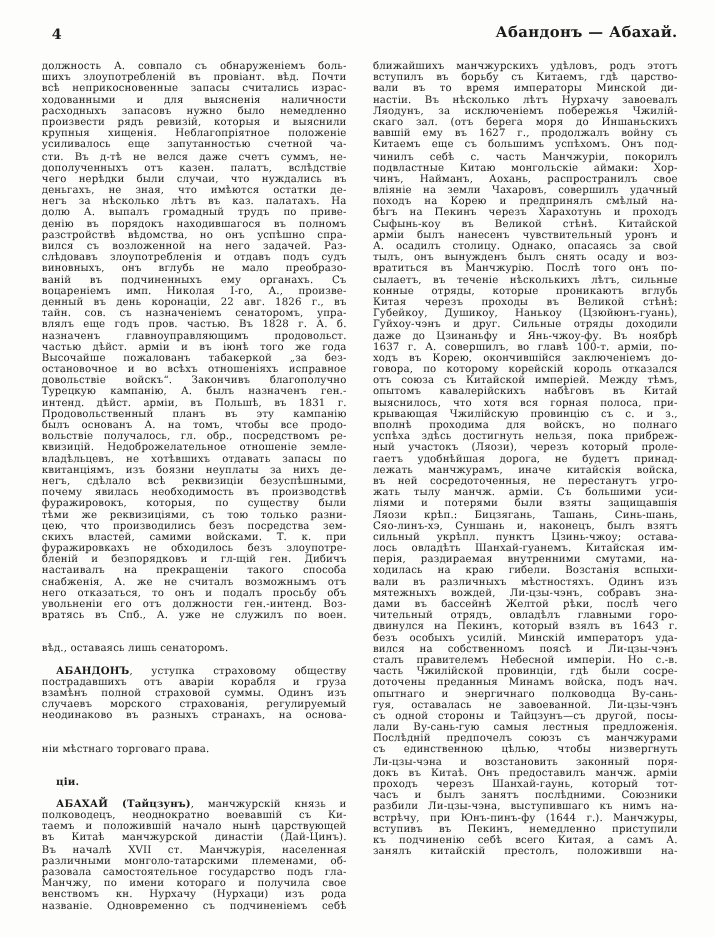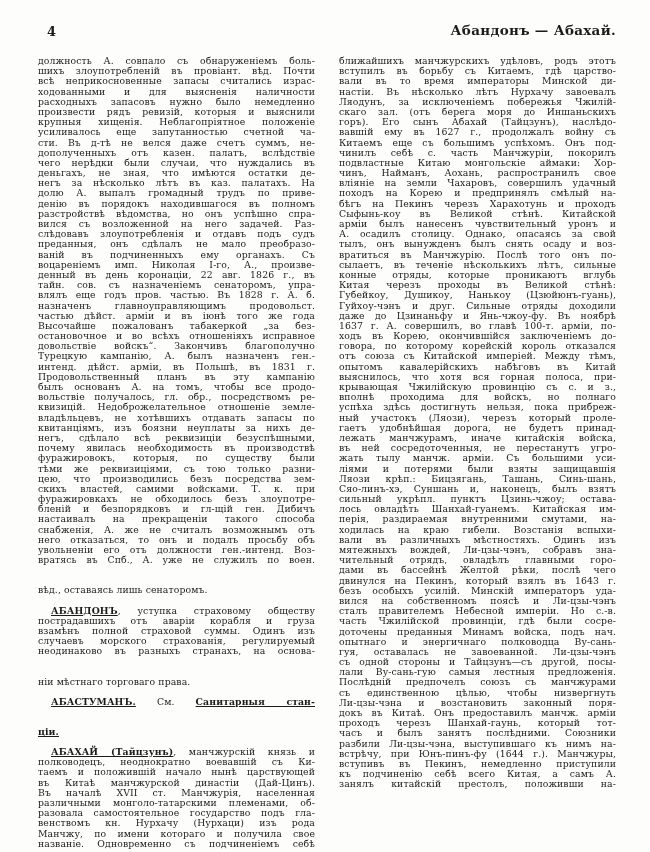--- a/index.html
+++ b/index.html
@@ -33,21 +33,21 @@
     font-size:9.3px;
     line-height:10.2px;
     height:10.2px;
     text-align:justify;
     text-align-last:justify;
     white-space:nowrap;
     letter-spacing:0.1px;
   }
   .tline.lastline { text-align-last:left;margin-top:20px; }
   .para.indent .tline:first-child { text-indent:13px; }
-  .bold { font-weight:bold;text-decoration:underline; }
+  .bold { font-weight:bold; }
 </style>
 </head>
 <body>
 
 <div class="sheet" style="background: rgb(253, 253, 252); color: rgb(27, 27, 27);">
   <div class="pagehead">
     <span class="pagenum">4</span>
     <span class="ptitle">Абандонъ — Абахай.</span>
   </div>
   <div class="cols">
@@ -64,21 +64,21 @@
           <div class="tline"><span>сти. Въ д-тѣ не велся даже счетъ суммъ, не-</span></div>
           <div class="tline"><span>дополученныхъ отъ казен. палатъ, вслѣдствіе</span></div>
           <div class="tline"><span>чего нерѣдки были случаи, что нуждались въ</span></div>
           <div class="tline"><span>деньгахъ, не зная, что имѣются остатки де-</span></div>
           <div class="tline"><span>негъ за нѣсколько лѣтъ въ каз. палатахъ. На</span></div>
           <div class="tline"><span>долю А. выпалъ громадный трудъ по приве-</span></div>
           <div class="tline"><span>денію въ порядокъ находившагося въ полномъ</span></div>
           <div class="tline"><span>разстройствѣ вѣдомства, но онъ успѣшно спра-</span></div>
           <div class="tline"><span>вился съ возложенной на него задачей. Раз-</span></div>
           <div class="tline"><span>слѣдовавъ злоупотребленія и отдавъ подъ судъ</span></div>
-          <div class="tline"><span>преданныя, онъ сдѣлалъ не мало преобразо-</span></div>
+          <div class="tline"><span>виновныхъ, онъ вглубь не мало преобразо-</span></div>
           <div class="tline"><span>ваній въ подчиненныхъ ему органахъ. Съ</span></div>
           <div class="tline"><span>воцареніемъ имп. Николая I-го, А., произве-</span></div>
           <div class="tline"><span>денный въ день коронаціи, 22 авг. 1826 г., въ</span></div>
           <div class="tline"><span>тайн. сов. съ назначеніемъ сенаторомъ, упра-</span></div>
           <div class="tline"><span>влялъ еще годъ пров. частью. Въ 1828 г. А. б.</span></div>
           <div class="tline"><span>назначенъ главноуправляющимъ продовольст.</span></div>
           <div class="tline"><span>частью дѣйст. арміи и въ іюнѣ того же года</span></div>
           <div class="tline"><span>Высочайше пожалованъ табакеркой „за без-</span></div>
           <div class="tline"><span>остановочное и во всѣхъ отношеніяхъ исправное</span></div>
           <div class="tline"><span>довольствіе войскъ“. Закончивъ благополучно</span></div>
@@ -107,45 +107,43 @@
         </div>
         <div class="para indent gap">
           <div class="tline"><span class="bold">АБАНДОНЪ</span><span>, уступка страховому обществу</span></div>
           <div class="tline"><span>пострадавшихъ отъ аваріи корабля и груза</span></div>
           <div class="tline"><span>взамѣнъ полной страховой суммы. Одинъ изъ</span></div>
           <div class="tline"><span>случаевъ морского страхованія, регулируемый</span></div>
           <div class="tline"><span>неодинаково въ разныхъ странахъ, на основа-</span></div>
           <div class="tline lastline"><span>ніи мѣстнаго торговаго права.</span></div>
         </div>
         <div class="para indent gap">
-          <div class="tline"><span class="bold">АБАСТУМАНЪ.</span><span> См. </span><span class="bold">Санитарныя стан-</span></div>
           <div class="tline lastline"><span class="bold">ціи.</span></div>
         </div>
         <div class="para indent gap">
           <div class="tline"><span class="bold">АБАХАЙ (Тайцзунъ)</span><span>, манчжурскій князь и</span></div>
           <div class="tline"><span>полководецъ, неоднократно воевавшій съ Ки-</span></div>
           <div class="tline"><span>таемъ и положившій начало нынѣ царствующей</span></div>
           <div class="tline"><span>въ Китаѣ манчжурской династіи (Дай-Цинъ).</span></div>
           <div class="tline"><span>Въ началѣ XVII ст. Манчжурія, населенная</span></div>
           <div class="tline"><span>различными монголо-татарскими племенами, об-</span></div>
           <div class="tline"><span>разовала самостоятельное государство подъ гла-</span></div>
+          <div class="tline"><span>Манчжу, по имени котораго и получила свое</span></div>
           <div class="tline"><span>венствомъ кн. Нурхачу (Нурхаци) изъ рода</span></div>
-          <div class="tline"><span>Манчжу, по имени котораго и получила свое</span></div>
           <div class="tline"><span>названіе. Одновременно съ подчиненіемъ себѣ</span></div>
         </div>
       </div>
     <div class="col">
         <div class="para">
           <div class="tline"><span>ближайшихъ манчжурскихъ удѣловъ, родъ этотъ</span></div>
           <div class="tline"><span>вступилъ въ борьбу съ Китаемъ, гдѣ царство-</span></div>
           <div class="tline"><span>вали въ то время императоры Минской ди-</span></div>
           <div class="tline"><span>настіи. Въ нѣсколько лѣтъ Нурхачу завоевалъ</span></div>
           <div class="tline"><span>Ляодунъ, за исключеніемъ побережья Чжилій-</span></div>
           <div class="tline"><span>скаго зал. (отъ берега моря до Иншаньскихъ</span></div>
-          <div class="tline"><span>горъ). Его сынъ Абахай (Тайцзунъ), наслѣдо-</span></div>
           <div class="tline"><span>вавшій ему въ 1627 г., продолжалъ войну съ</span></div>
           <div class="tline"><span>Китаемъ еще съ большимъ успѣхомъ. Онъ под-</span></div>
           <div class="tline"><span>чинилъ себѣ с. часть Манчжуріи, покорилъ</span></div>
           <div class="tline"><span>подвластные Китаю монгольскіе аймаки: Хор-</span></div>
           <div class="tline"><span>чинъ, Найманъ, Аохань, распространилъ свое</span></div>
           <div class="tline"><span>вліяніе на земли Чахаровъ, совершилъ удачный</span></div>
           <div class="tline"><span>походъ на Корею и предпринялъ смѣлый на-</span></div>
           <div class="tline"><span>бѣгъ на Пекинъ черезъ Харахотунь и проходъ</span></div>
           <div class="tline"><span>Сыфынь-коу въ Великой стѣнѣ. Китайской</span></div>
           <div class="tline"><span>арміи былъ нанесенъ чувствительный уронъ и</span></div>
@@ -174,22 +172,22 @@
           <div class="tline"><span>жать тылу манчж. арміи. Съ большими уси-</span></div>
           <div class="tline"><span>ліями и потерями были взяты защищавшія</span></div>
           <div class="tline"><span>Ляози крѣп.: Бицзягань, Ташань, Синь-шань,</span></div>
           <div class="tline"><span>Сяо-линъ-хэ, Суншань и, наконецъ, былъ взятъ</span></div>
           <div class="tline"><span>сильный укрѣпл. пунктъ Цзинь-чжоу; остава-</span></div>
           <div class="tline"><span>лось овладѣть Шанхай-гуанемъ. Китайская им-</span></div>
           <div class="tline"><span>перія, раздираемая внутренними смутами, на-</span></div>
           <div class="tline"><span>ходилась на краю гибели. Возстанія вспыхи-</span></div>
           <div class="tline"><span>вали въ различныхъ мѣстностяхъ. Одинъ изъ</span></div>
           <div class="tline"><span>мятежныхъ вождей, Ли-цзы-чэнъ, собравъ зна-</span></div>
+          <div class="tline"><span>дами въ бассейнѣ Желтой рѣки, послѣ чего</span></div>
           <div class="tline"><span>чительный отрядъ, овладѣлъ главными горо-</span></div>
-          <div class="tline"><span>дами въ бассейнѣ Желтой рѣки, послѣ чего</span></div>
           <div class="tline"><span>двинулся на Пекинъ, который взялъ въ 1643 г.</span></div>
           <div class="tline"><span>безъ особыхъ усилій. Минскій императоръ уда-</span></div>
           <div class="tline"><span>вился на собственномъ поясѣ и Ли-цзы-чэнъ</span></div>
           <div class="tline"><span>сталъ правителемъ Небесной имперіи. Но с.-в.</span></div>
           <div class="tline"><span>часть Чжилійской провинціи, гдѣ были сосре-</span></div>
           <div class="tline"><span>доточены преданныя Минамъ войска, подъ нач.</span></div>
           <div class="tline"><span>опытнаго и энергичнаго полководца Ву-сань-</span></div>
           <div class="tline"><span>гуя, оставалась не завоеванной. Ли-цзы-чэнъ</span></div>
           <div class="tline"><span>съ одной стороны и Тайцзунъ—съ другой, посы-</span></div>
           <div class="tline"><span>лали Ву-сань-гую самыя лестныя предложенія.</span></div>

